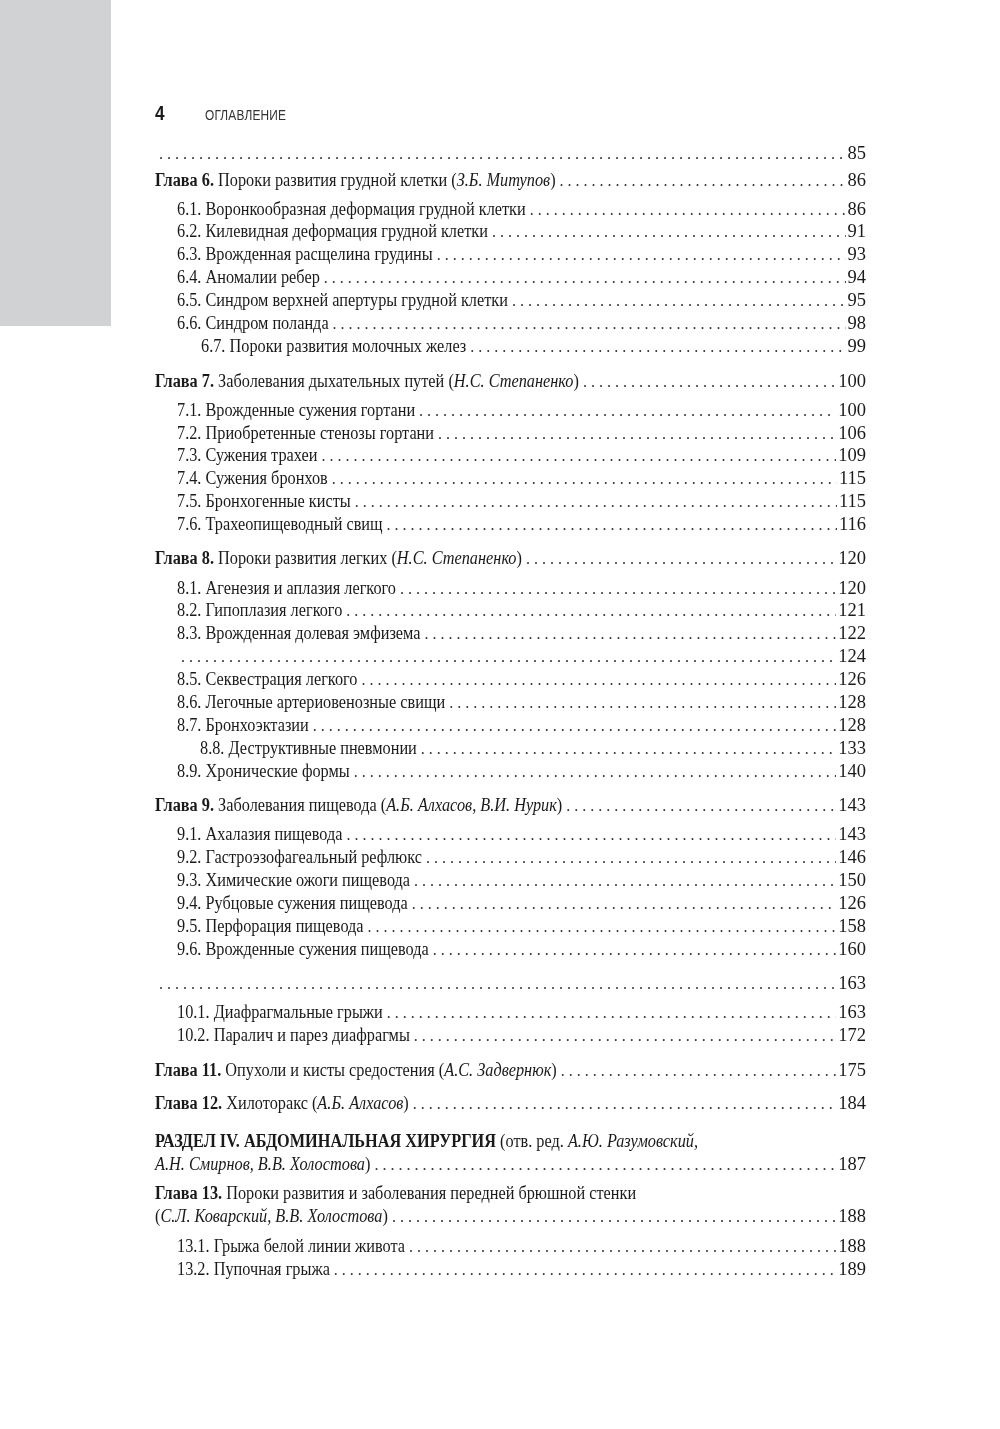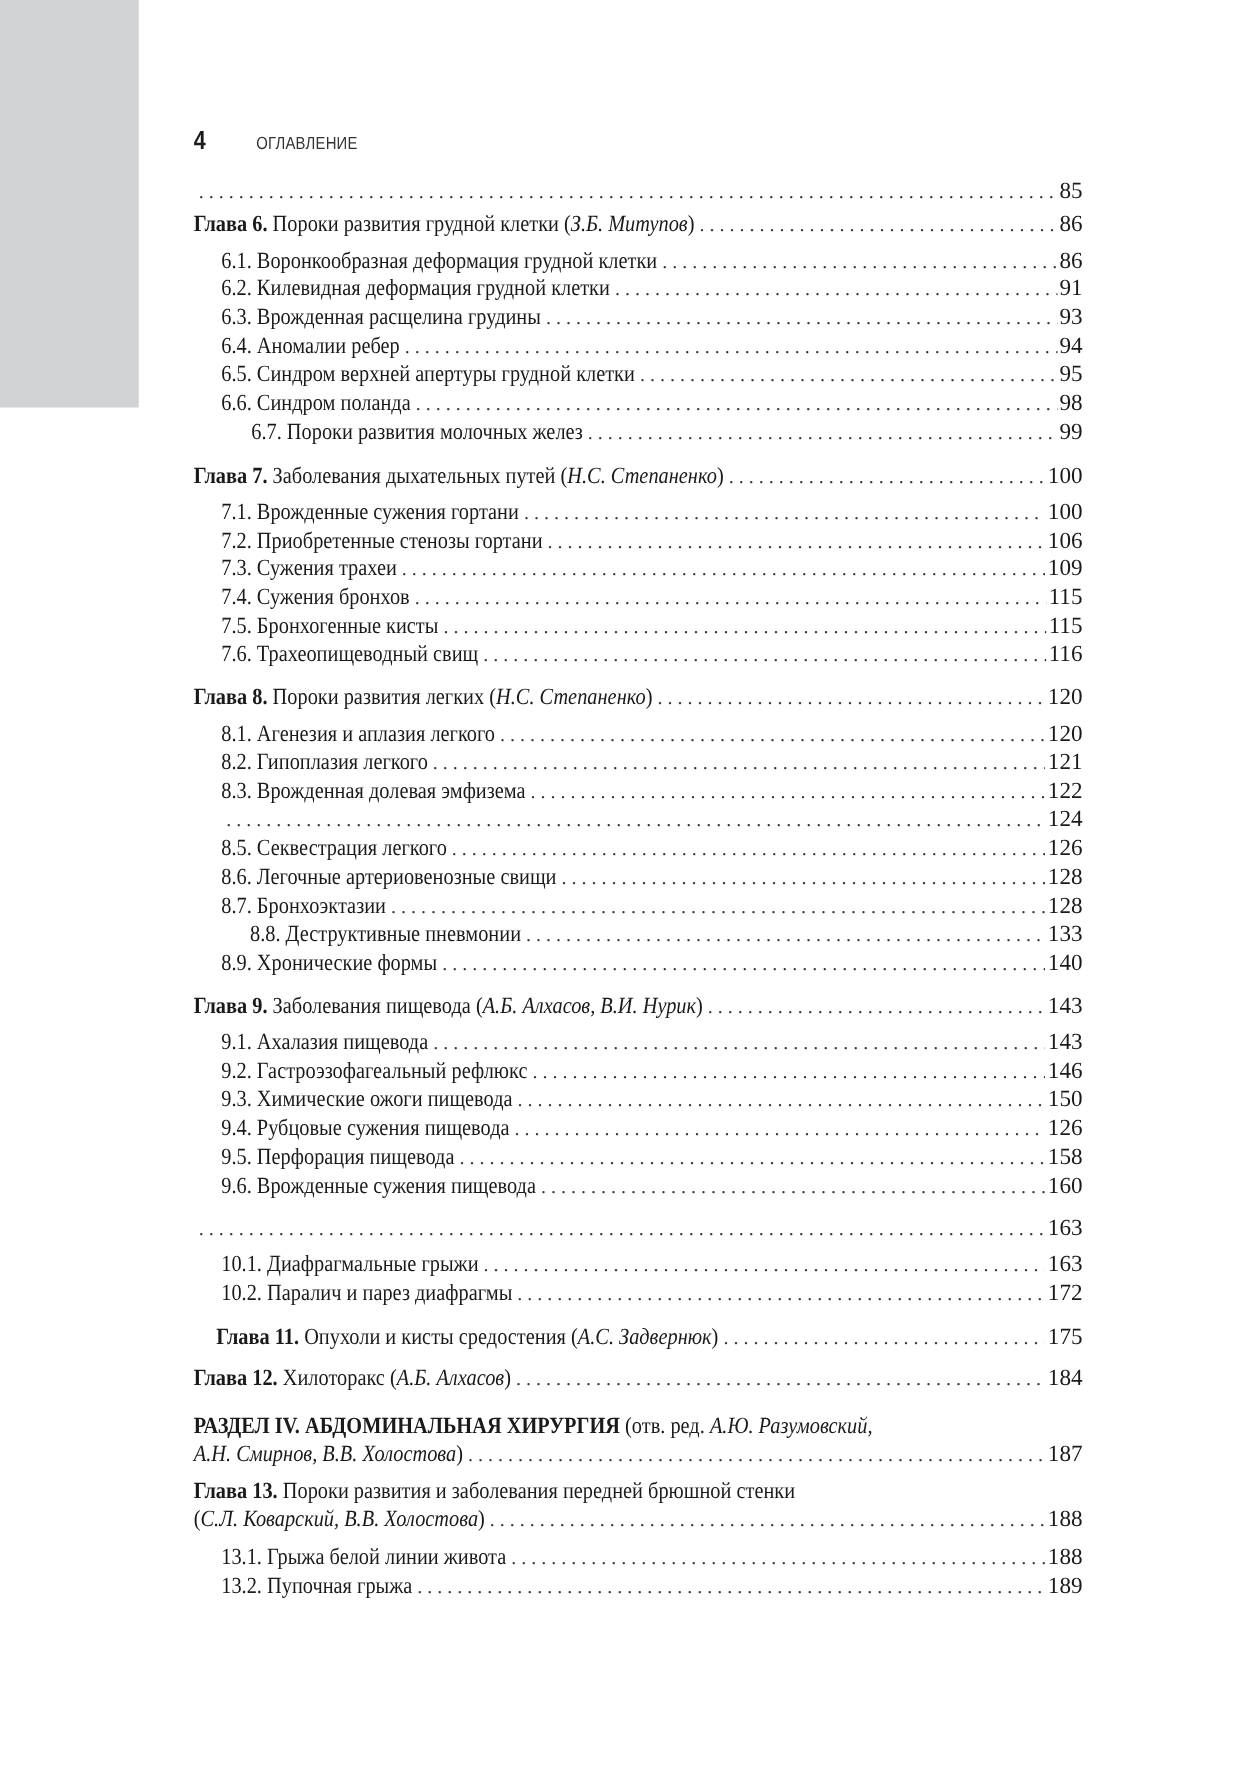--- a/index.html
+++ b/index.html
@@ -241,21 +241,21 @@
       <span class="dots"></span>
       <span class="pg">163</span>
     </div>
   <div class="line sub" style="top:1023px">
       <span class="txt" style="width: 232.842px;"><span class="cond"><span>10.2.</span> <span>Паралич и парез диафрагмы</span></span></span>
       <span class="dots"></span>
       <span class="pg">172</span>
     </div>
 
   <div class="line" style="top:1058px">
-    <span class="txt" style="width: 401.72px; margin-left: 18px;"><span class="cond"><span class="b">Глава 11.</span><span> Опухоли и кисты средостения (</span><span class="i">А.С. Задвернюк</span><span>)</span></span></span>
+    <span class="txt" style="width: 401.72px;"><span class="cond"><span class="b">Глава 11.</span><span> Опухоли и кисты средостения (</span><span class="i">А.С. Задвернюк</span><span>)</span></span></span>
     <span class="dots"></span>
     <span class="pg">175</span>
   </div>
 
   <div class="line" style="top:1091px">
     <span class="txt" style="width: 253.784px;"><span class="cond"><span class="b">Глава 12.</span><span> Хилоторакс (</span><span class="i">А.Б. Алхасов</span><span>)</span></span></span>
     <span class="dots"></span>
     <span class="pg">184</span>
   </div>
 

